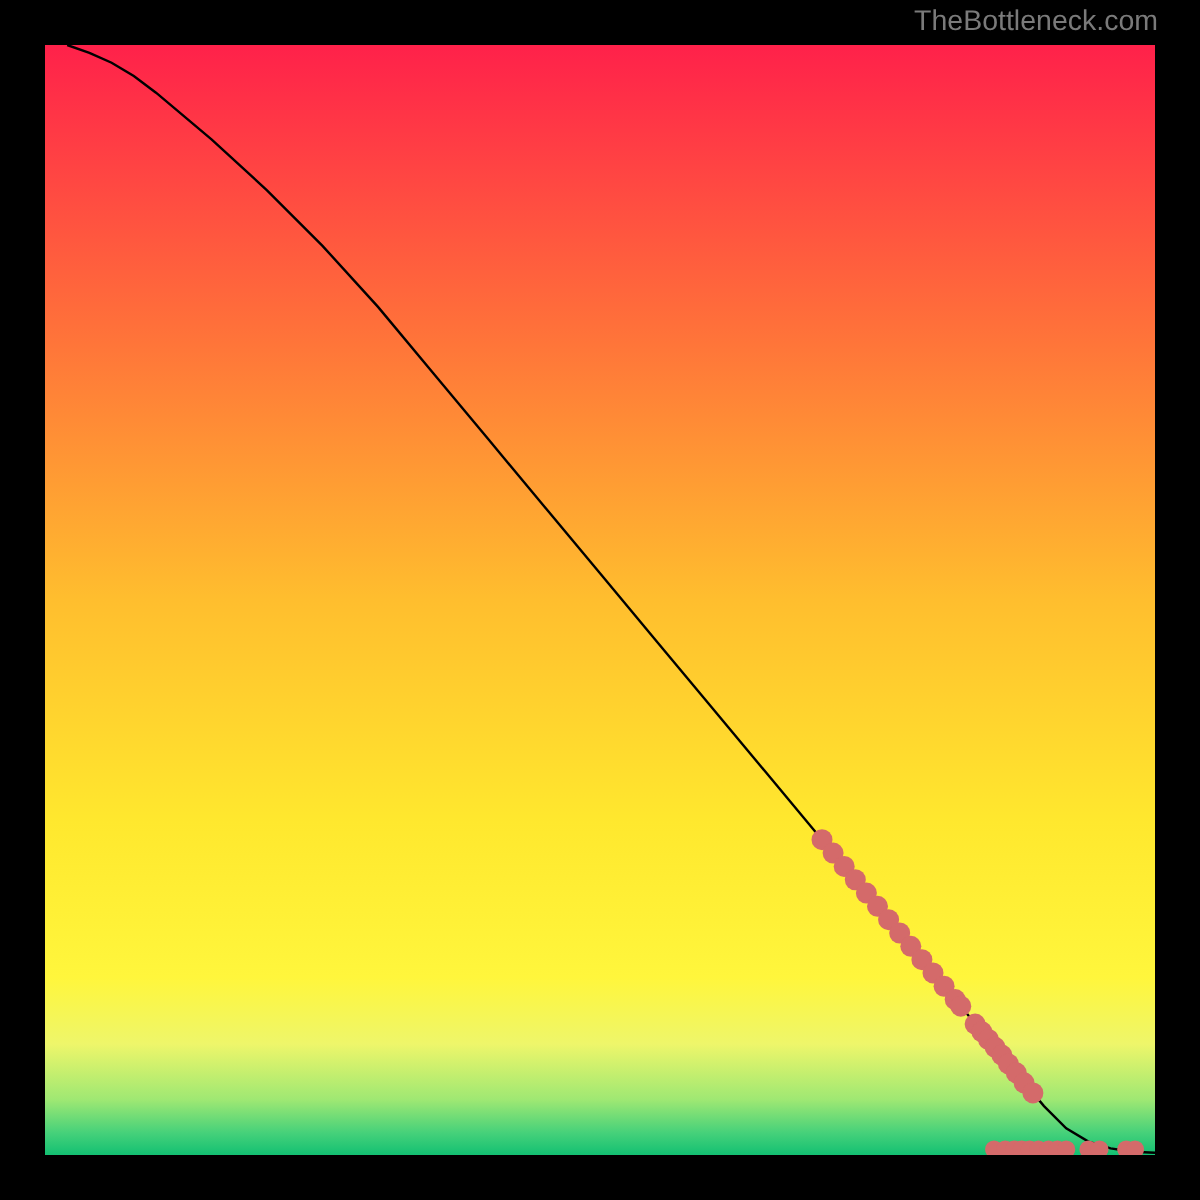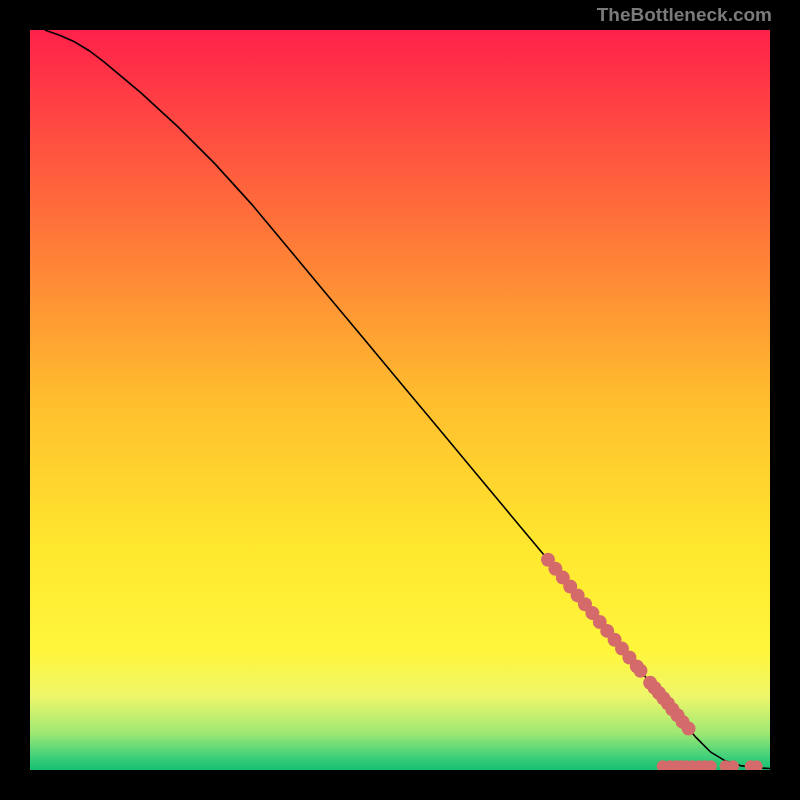--- a/index.html
+++ b/index.html
@@ -16,21 +16,21 @@
     width: 800px;
     height: 800px;
     background: #000;
   }
   .watermark {
     position: absolute;
     top: 4px;
     right: 28px;
     color: #7a7a7a;
     font-size: 19px;
-    font-weight: 700;
+    font-weight: 400;
     user-select: none;
   }
   .plot {
     position: absolute;
     left: 30px;
     top: 30px;
     width: 740px;
     height: 740px;
   }
   .plot svg {

